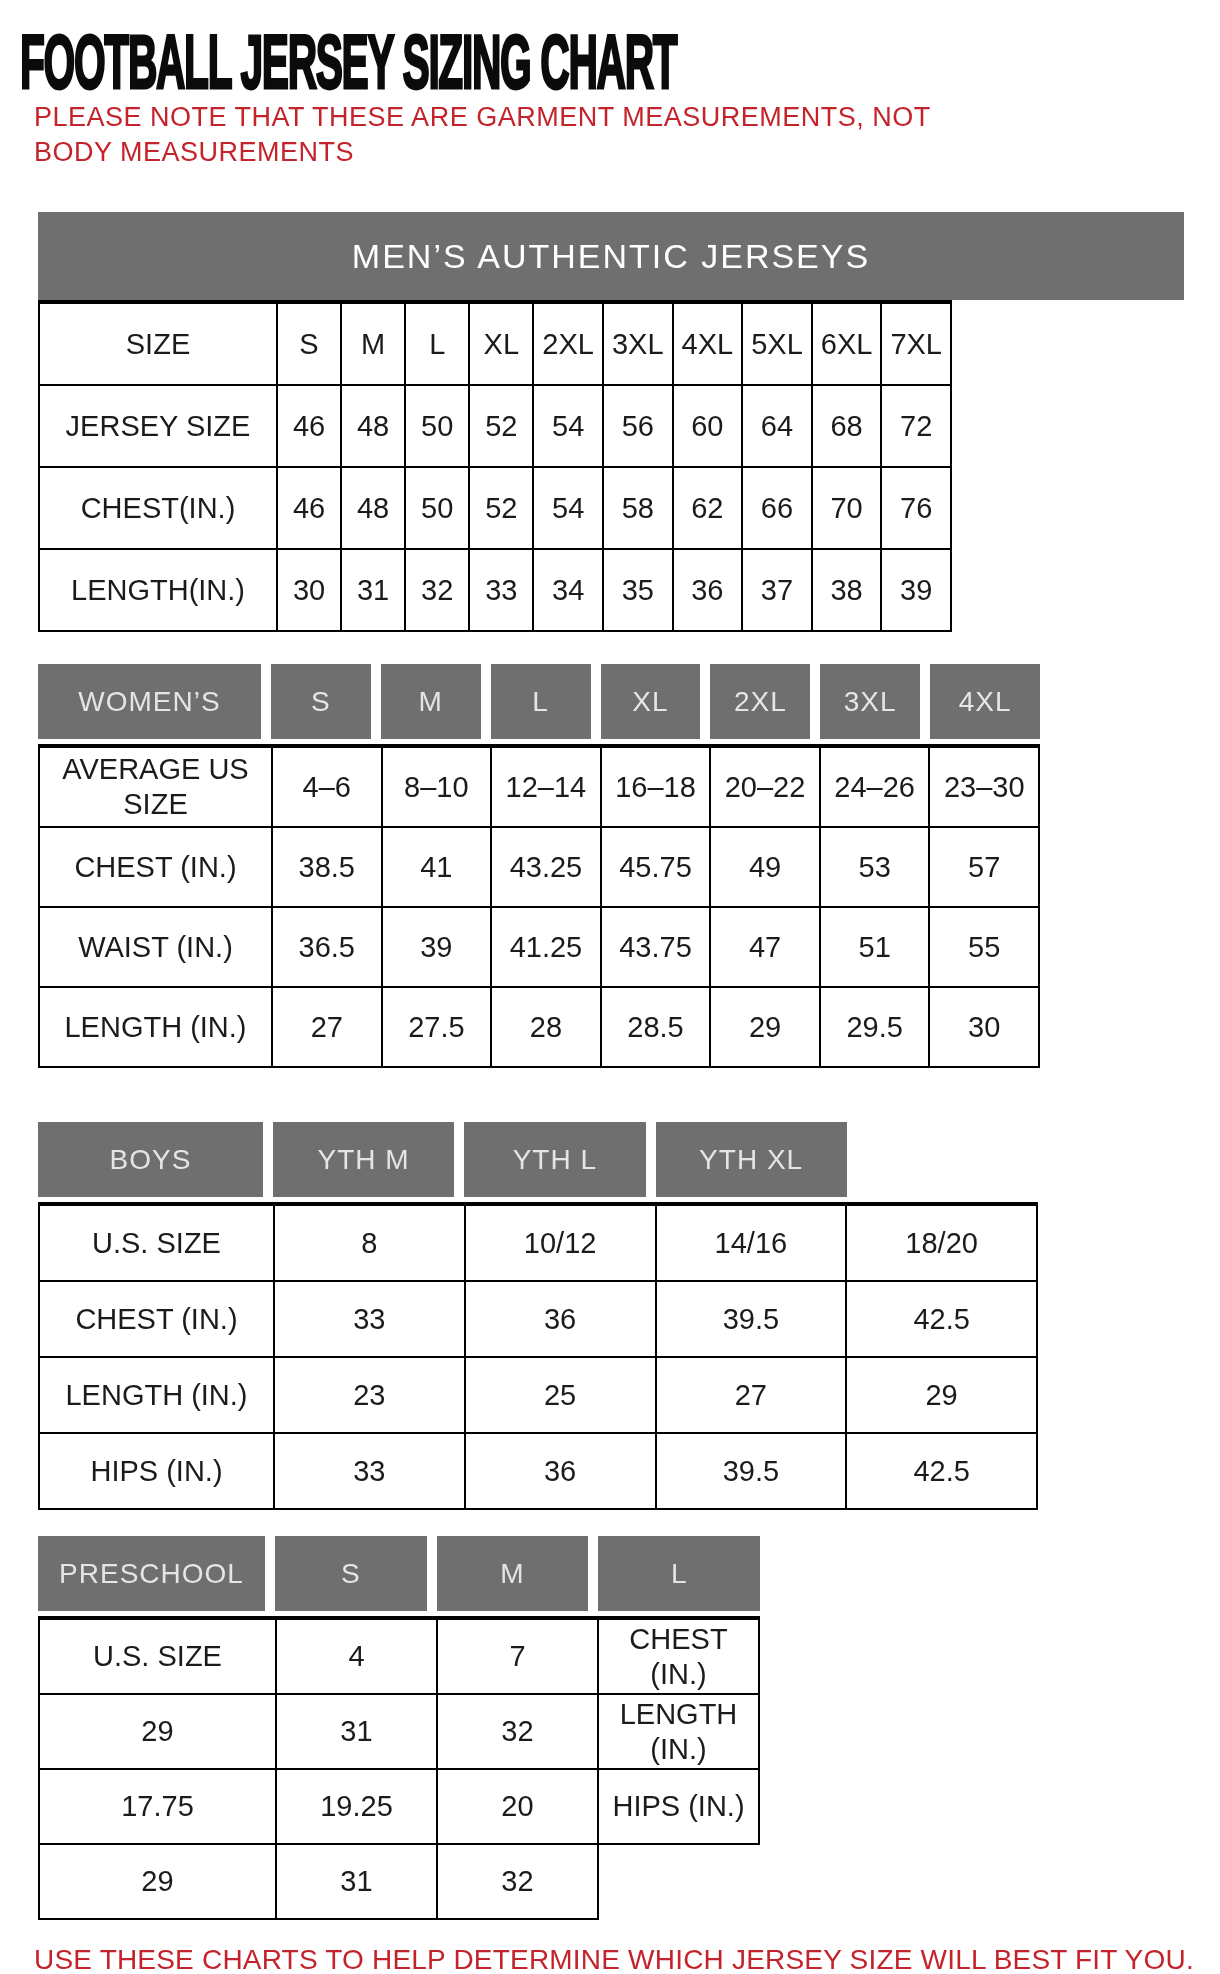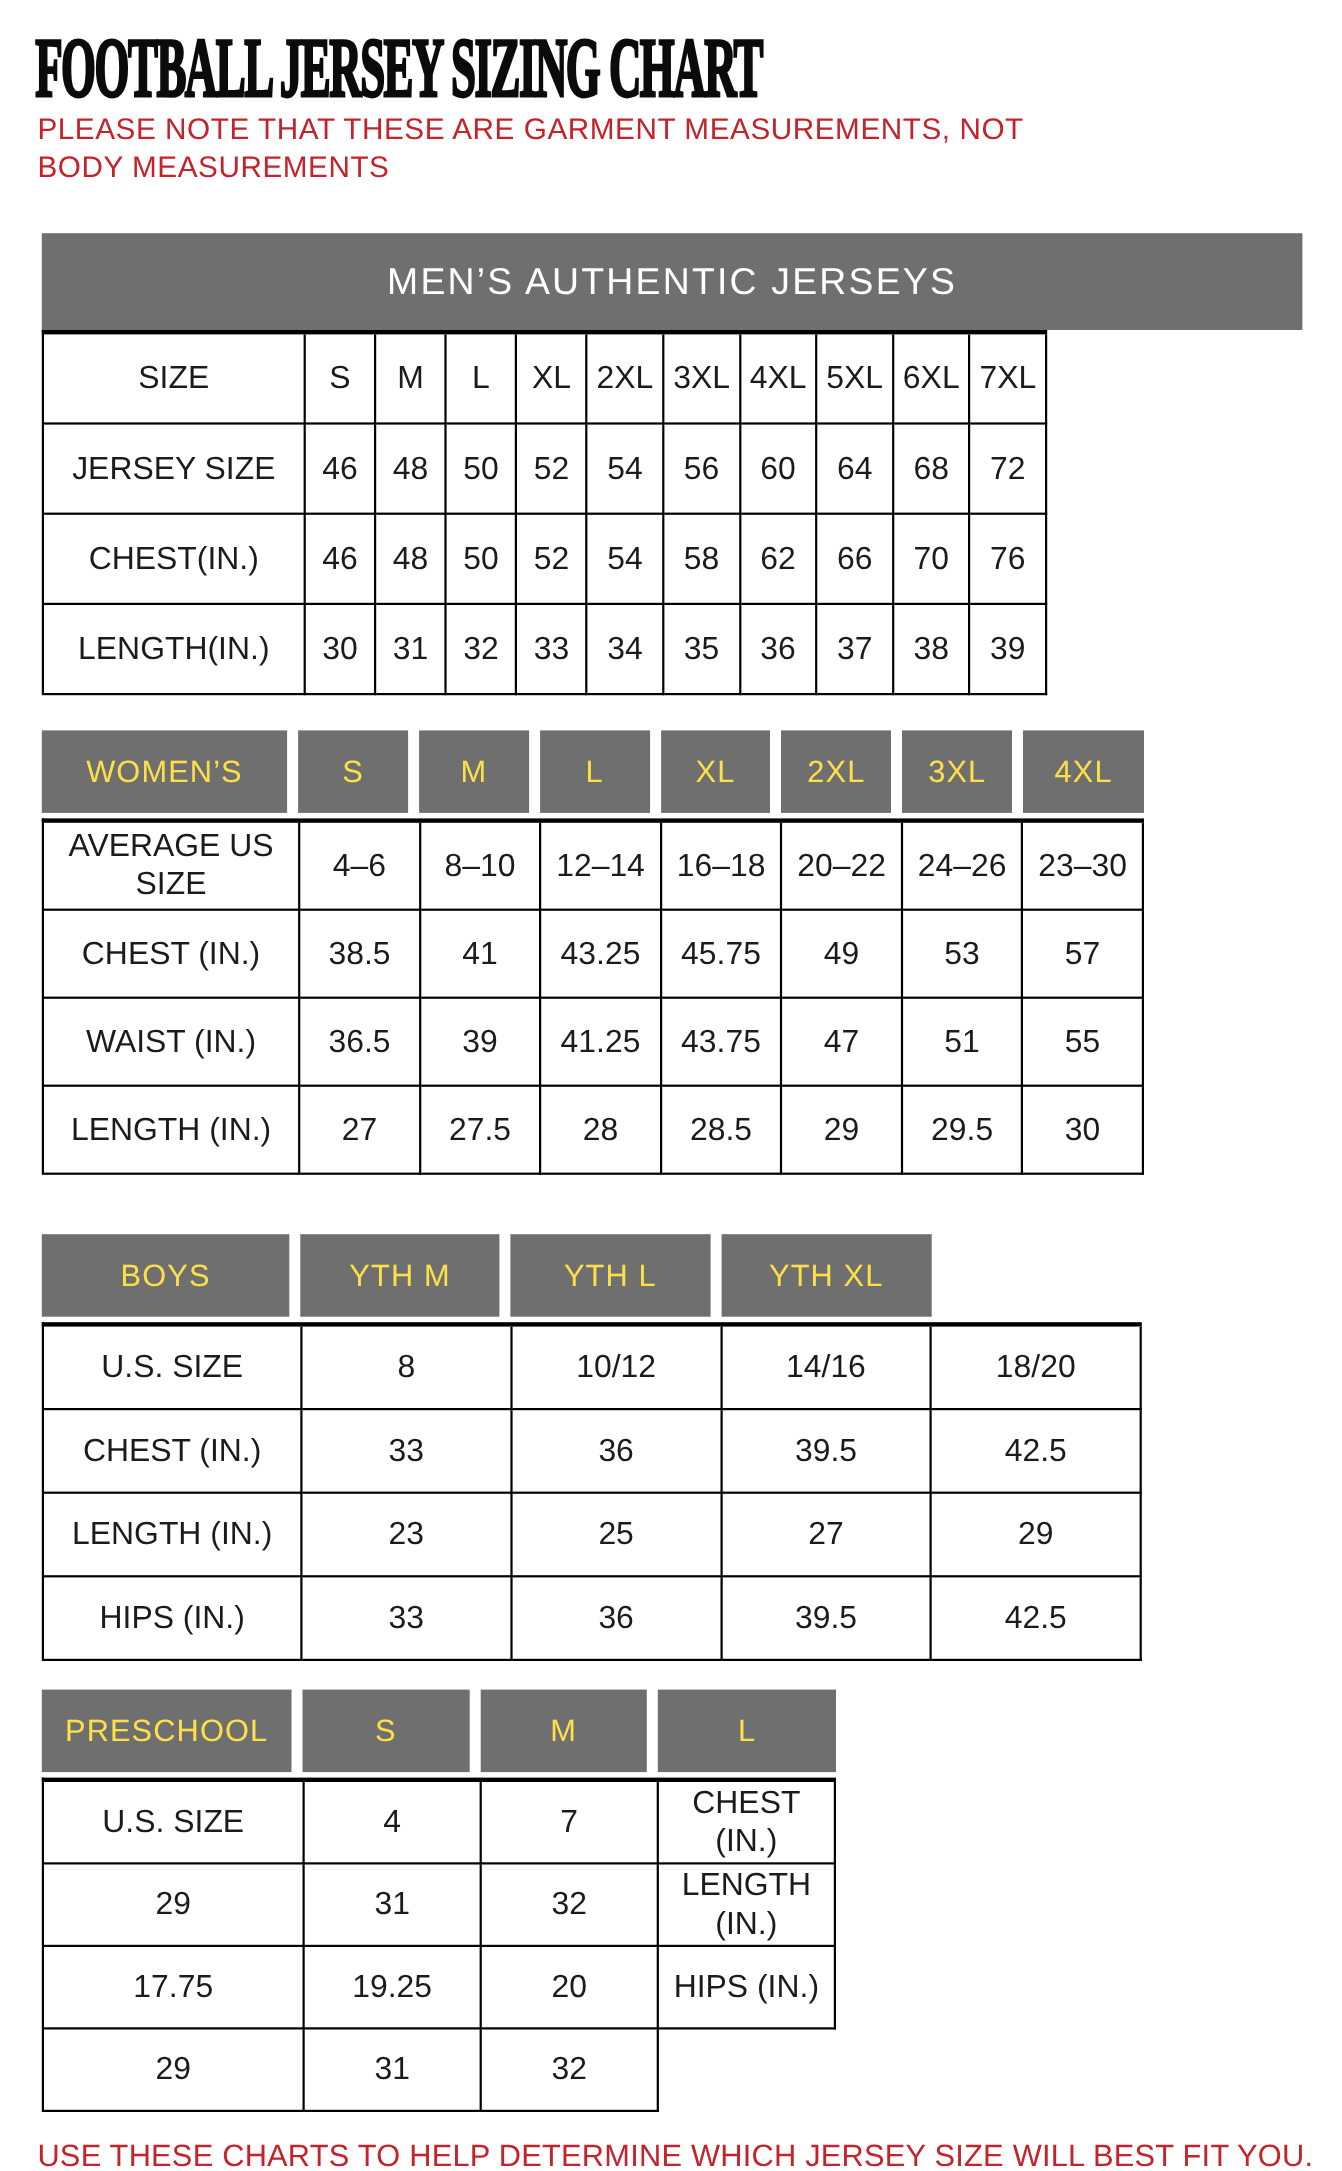--- a/index.html
+++ b/index.html
@@ -7,24 +7,23 @@
     padding: 0;
     background: #ffffff;
     width: 1220px;
     font-family: "Liberation Sans", sans-serif;
   }
   body { min-height: 1974px; padding-top: 18px; }
 
   
   .title-wrap {
     height: 66px;
-    margin-left: 32px;
+    margin-left: 20px;
     overflow: visible;
     white-space: nowrap;
-    font-family: Liberation Serif, serif;
   }
   .title-text {
     display: inline-block;
     font-size: 60px;
     font-weight: 700;
     color: #0b0b0b;
     letter-spacing: -2px;
     transform: scale(0.68, 1.28);
     transform-origin: left top;
     -webkit-text-stroke: 2.2px #0b0b0b;
@@ -54,21 +53,21 @@
     height: 88px;
     display: flex;
     align-items: center;
     justify-content: center;
     font-size: 34px;
     letter-spacing: 2px;
   }
   .hdr { display: grid; grid-auto-rows: 75px; margin-bottom: 5px; }
   .hcell {
     background: #6f6f70;
-    color: #fde047;
+    color: #e5e5e5;
     display: flex;
     align-items: center;
     justify-content: center;
     font-size: 28px;
     letter-spacing: 1px;
     margin-right: 10px;
   }
   .hcell:last-child { margin-right: 0; }
   .tbody {
     display: grid;

